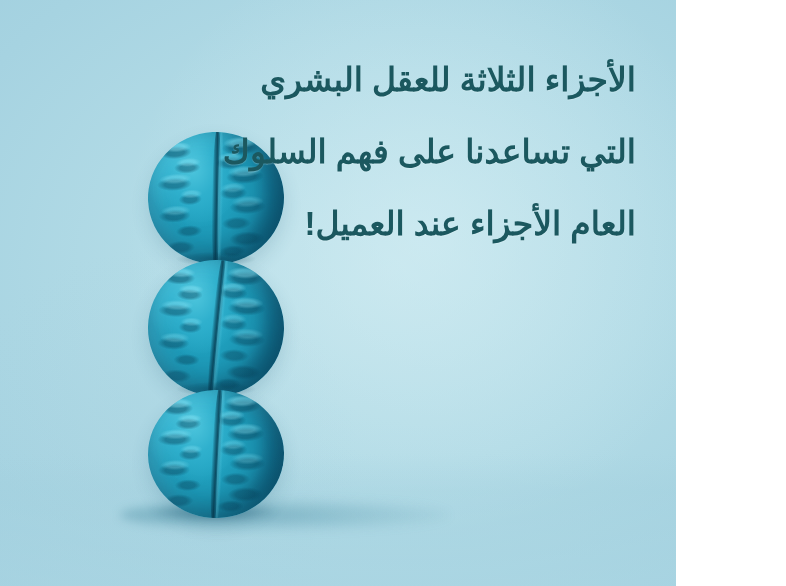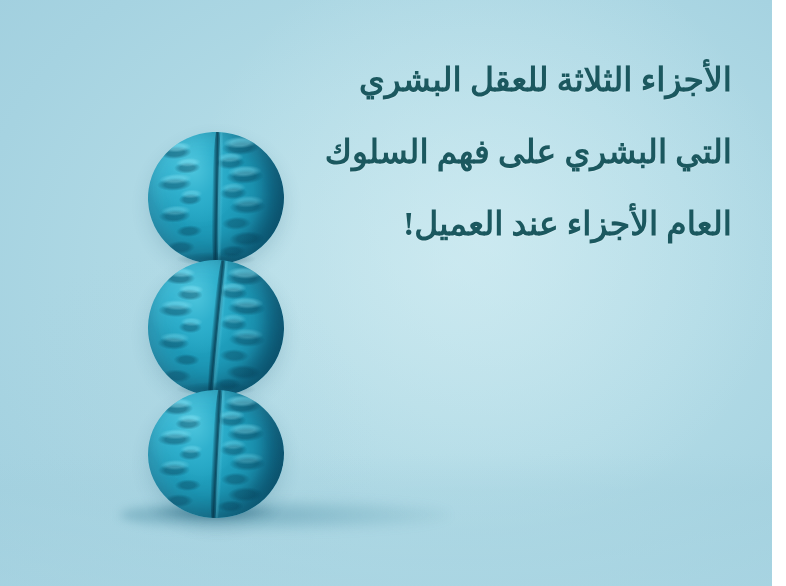--- a/index.html
+++ b/index.html
@@ -4,24 +4,24 @@
 <title>Arabic Brain Infographic</title>
 <style>
   html, body {
     margin: 0;
     padding: 0;
     background: #ffffff;
   }
 
   #canvas {
     position: relative;
-    width: 772px;
+    width: 676px;
     height: 586px;
     overflow: hidden;
-    font-family: Liberation Serif, serif;
+    font-family: Liberation Sans, sans-serif;
     
     background:
       radial-gradient(ellipse 680px 520px at 58% 46%, #bfe2ea 0%, #b2dbe6 38%, #a6d3e1 70%, #9ecddd 100%),
       linear-gradient(160deg, #a5d2df 0%, #b4dde7 45%, #a9d6e3 100%);
   }
 
   
   .bg-bloom {
     position: absolute;
     inset: 0;
@@ -240,17 +240,17 @@
       <div class="gyri"></div>
       <div class="gyri-hi"></div>
       <div class="fissure"></div>
       <div class="brain-rim"></div>
     </div>
 
   </div>
 
   <div class="headline">
     <span class="line">الأجزاء الثلاثة للعقل البشري</span>
-    <span class="line">التي البشري على فهم السلوك</span>
+    <span class="line">التي تساعدنا على فهم السلوك</span>
     <span class="line">العام الأجزاء عند العميل!</span>
   </div>
 
 </div>
 
 </body></html>

